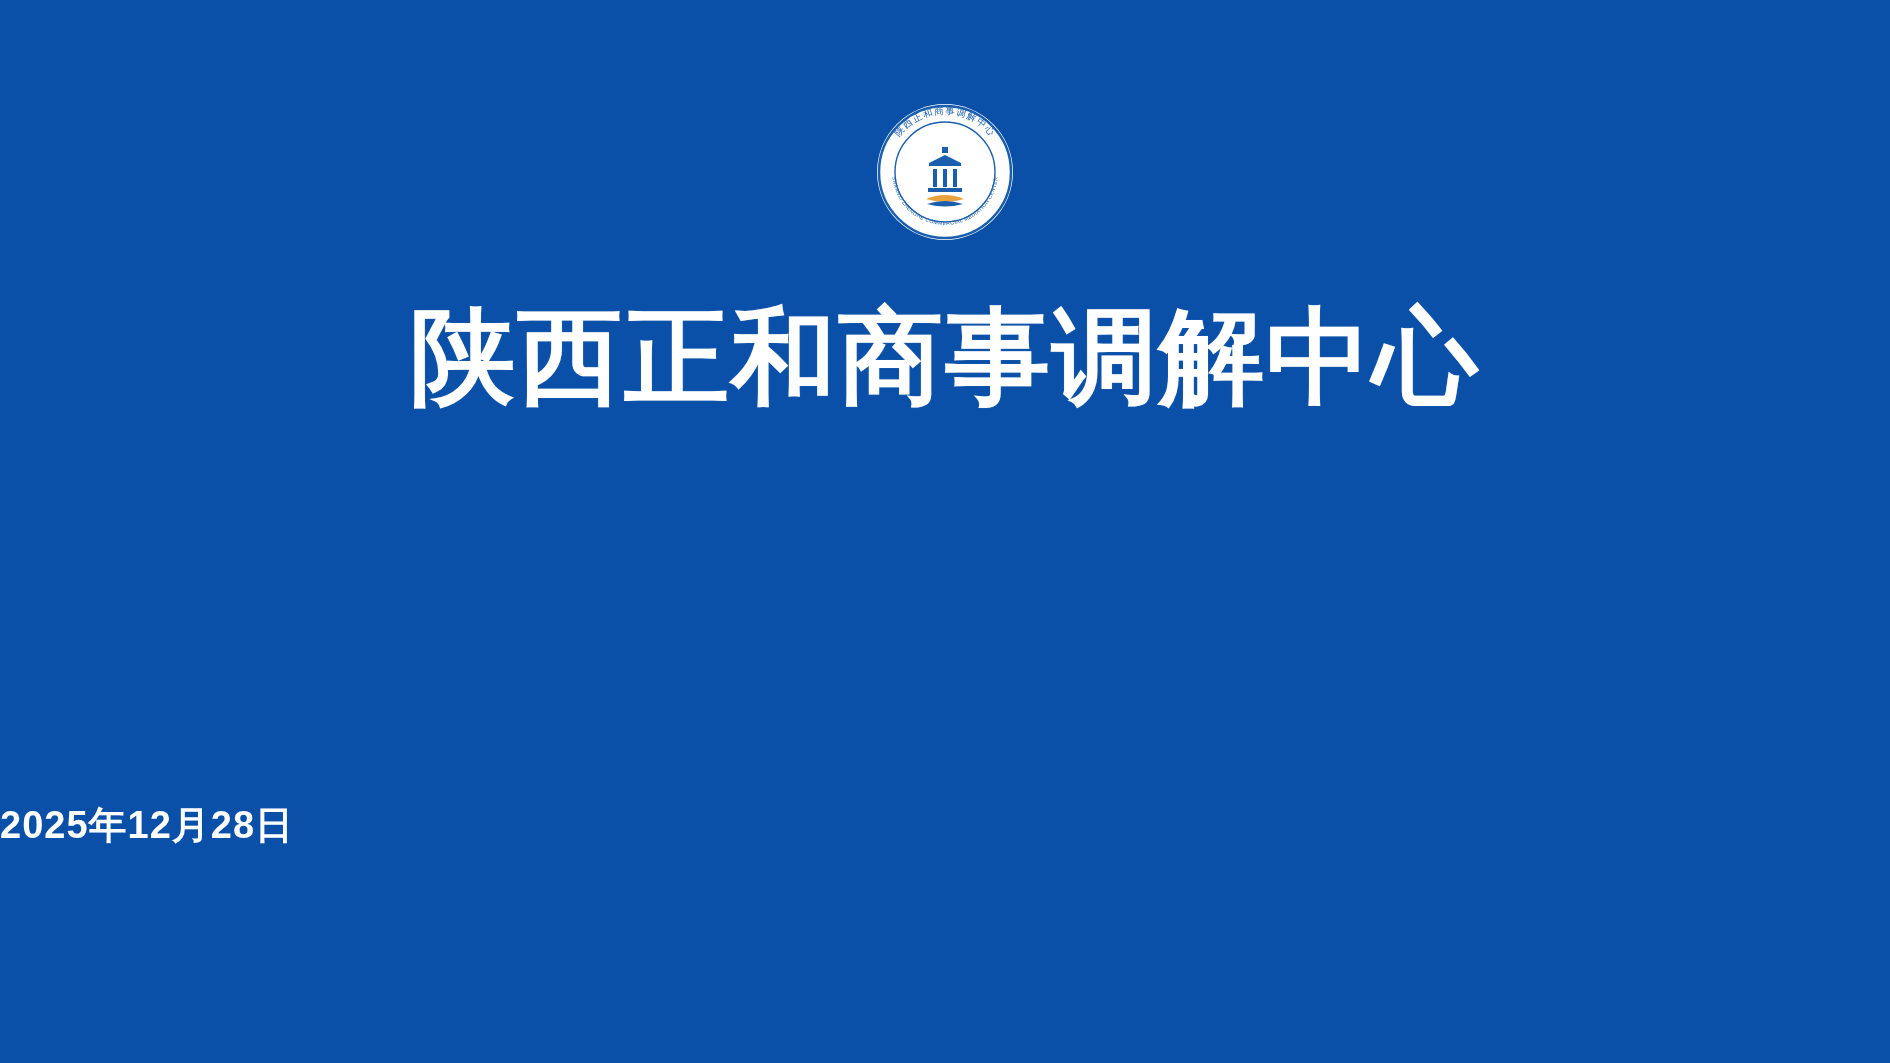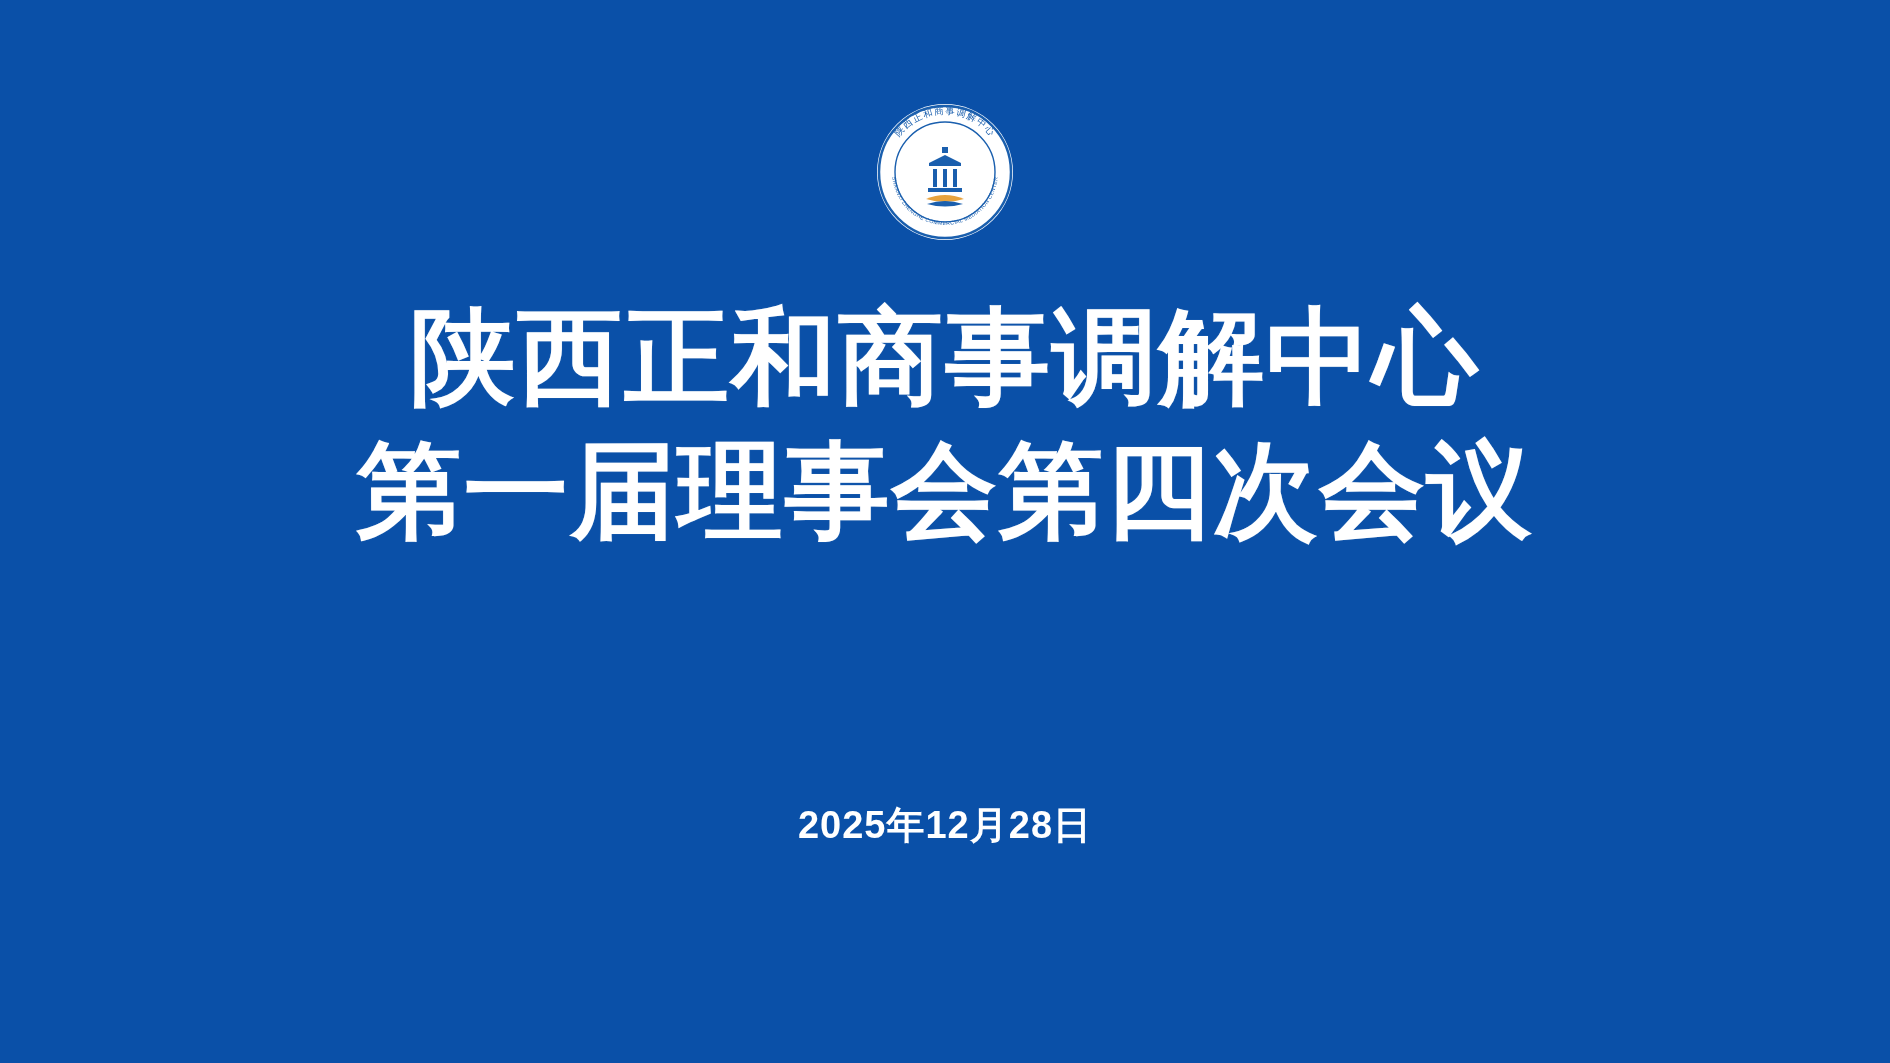--- a/index.html
+++ b/index.html
@@ -59,21 +59,20 @@
     white-space: nowrap;
     text-shadow: 0 0 1px rgba(255,255,255,0.35);
   }
 
   
   .date-block {
     position: absolute;
     top: 800px;
     left: 0;
     right: 0;
-    text-align: center;
   }
   .date-text {
     color: #ffffff;
     font-size: 38px;
     font-weight: bold;
     letter-spacing: 1px;
   }
 </style>
 </head>
 <body>
@@ -105,20 +104,19 @@
         <rect x="52" y="85" width="34" height="4"></rect>
         <rect x="66" y="44" width="6" height="6"></rect>
       </g>
       <path d="M 50 96 q 19 -8 38 0 q -19 6 -38 0 Z" fill="#e8a33d"></path>
       <path d="M 51 101 q 18 -6 36 0 q -18 5 -36 0 Z" fill="#1a5fae"></path>
     </svg>
   </div>
 
   <div class="title-block">
     <div class="title-line">陕西正和商事调解中心</div>
-    <div class="title-line">第一届理事会第四次会议</div>
   </div>
 
   <div class="date-block">
     <span class="date-text">2025年12月28日</span>
   </div>
 
 </div>
 
 </body></html>

